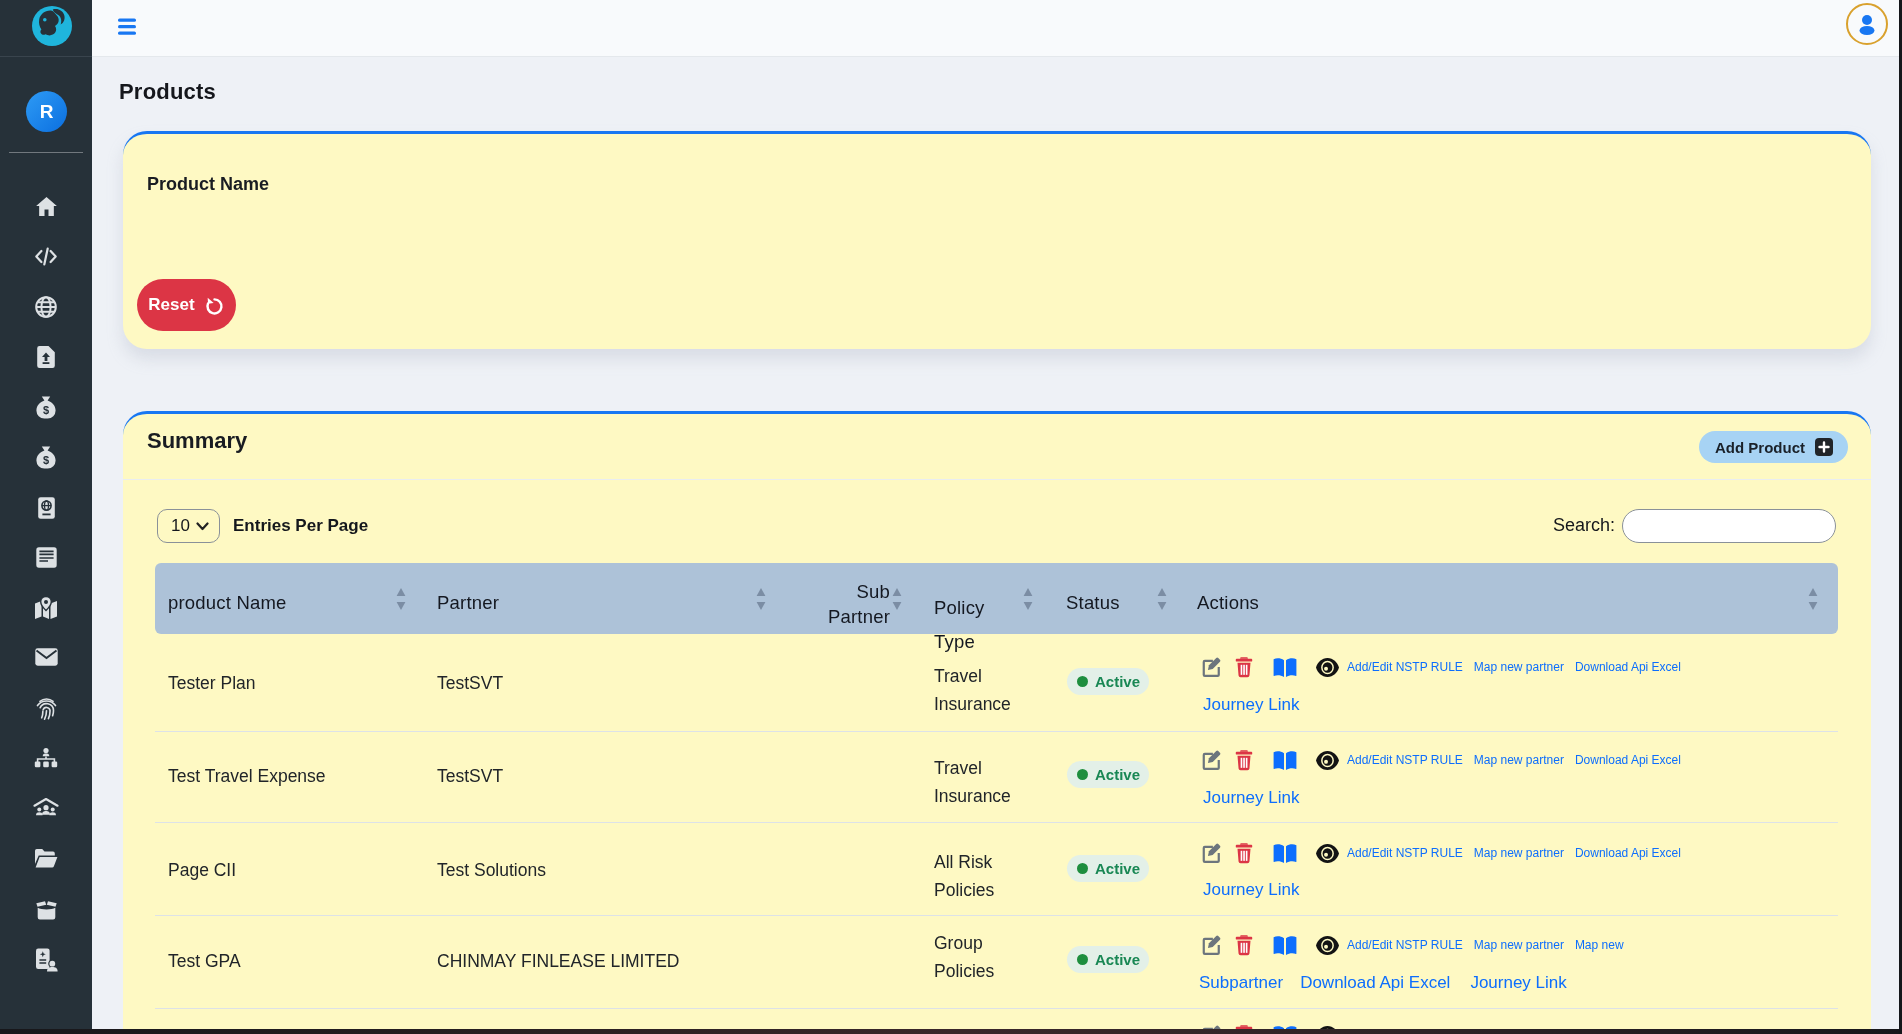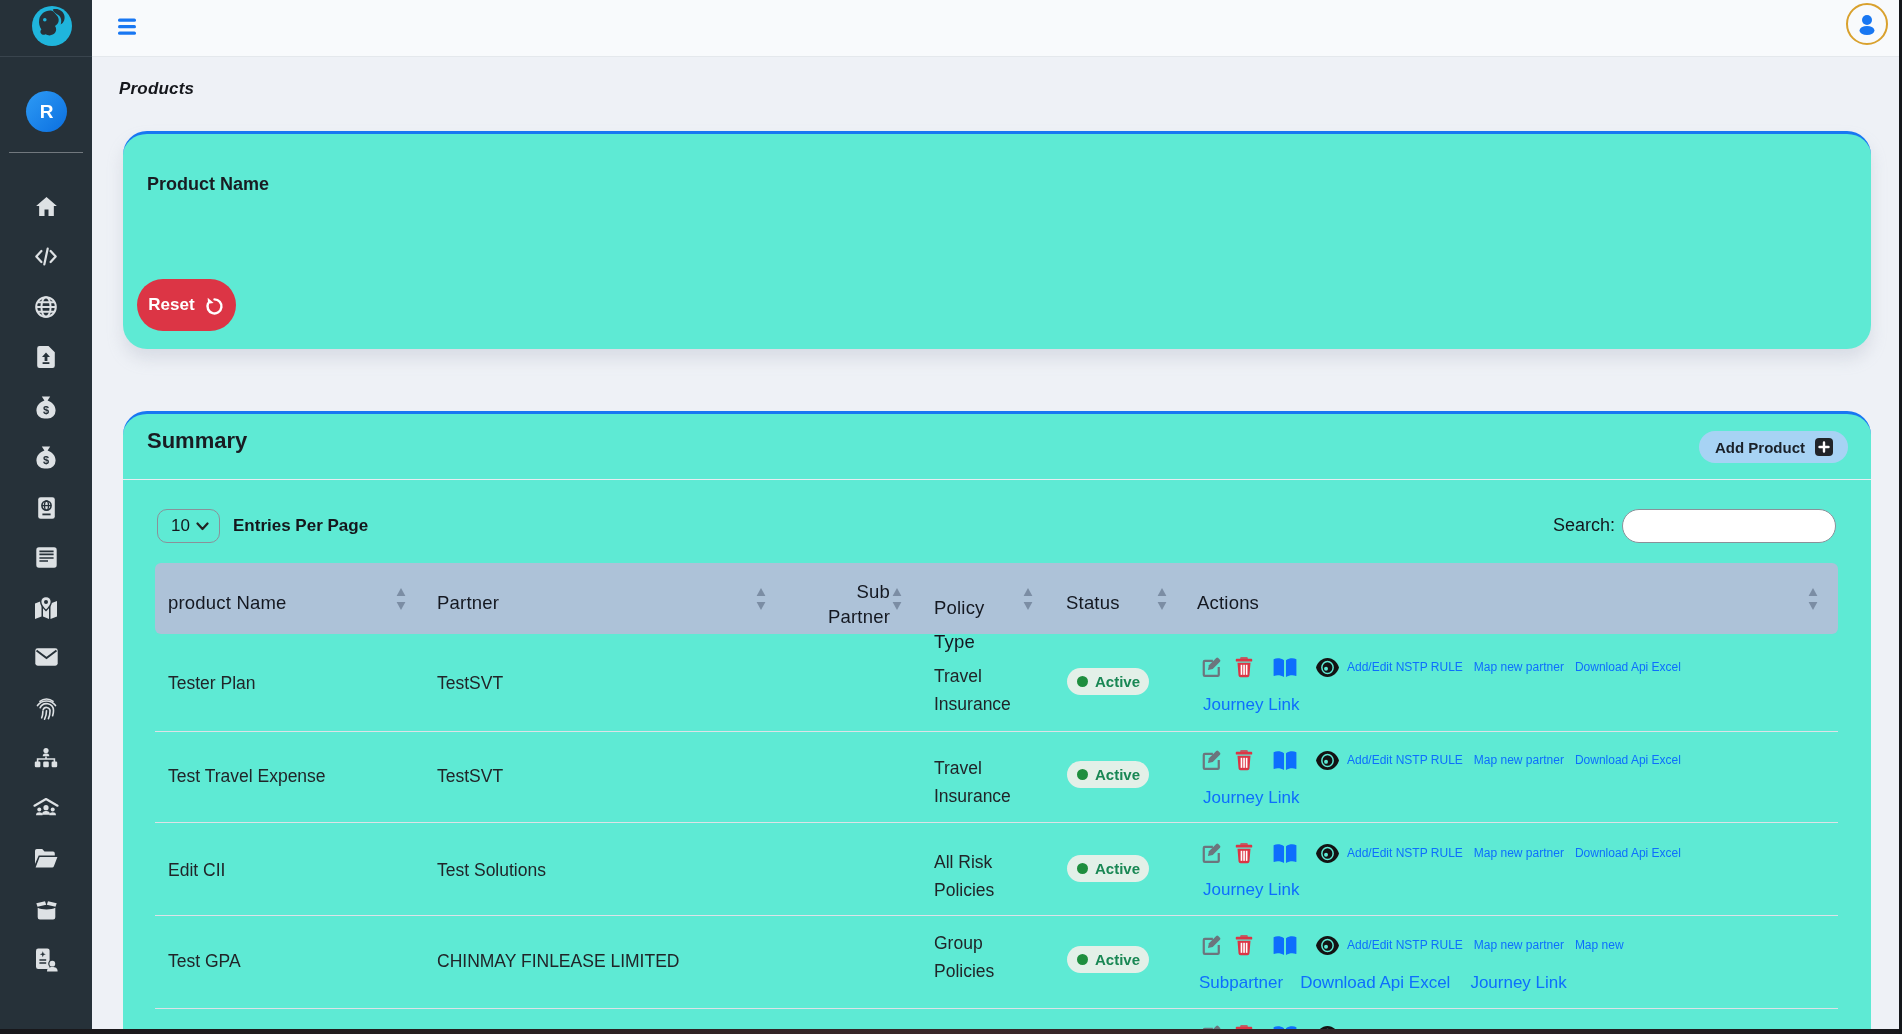--- a/index.html
+++ b/index.html
@@ -6,22 +6,22 @@
 html,body { width:1902px; height:1034px; overflow:hidden; font-family:"Liberation Sans", sans-serif; background:#eef1f6; }
 .abs { position:absolute; }
 #sidebar { position:absolute; left:0; top:0; width:92px; height:1034px; background:#263139; z-index:5; }
 #logoband { position:absolute; left:0; top:0; width:92px; height:57px; border-bottom:1px solid #39444d; }
 #ravatar { position:absolute; left:26px; top:91px; width:41px; height:41px; border-radius:50%; background:linear-gradient(135deg,#2e9bf5,#0b6fe0); color:#fff; font-size:19px; font-weight:bold; display:flex; align-items:center; justify-content:center; }
 #sdivider { position:absolute; left:9px; top:152px; width:74px; height:1px; background:rgba(255,255,255,0.35); }
 .sicon { position:absolute; left:0; width:92px; display:flex; justify-content:center; }
 #topbar { position:absolute; left:92px; top:0; width:1810px; height:57px; background:#f8fafc; border-bottom:1px solid #e4e8ec; z-index:4; }
 #burger { position:absolute; left:26px; top:18px; }
 #tavatar { position:absolute; right:14px; top:3px; width:42px; height:42px; border-radius:50%; border:2px solid #d9a12d; display:flex; align-items:center; justify-content:center; }
-h1 { position:absolute; left:119px; top:79px; font-size:17px; font-weight:700; color:#15171c; letter-spacing:0.2px;font-style:italic; }
-.card { position:absolute; background:#5eead4; border-radius:24px; border-top:3px solid #1877f2; box-shadow:0 10px 16px rgba(160,170,185,0.28); }
+h1 { position:absolute; left:119px; top:79px; font-size:22px; font-weight:700; color:#15171c; letter-spacing:0.2px; }
+.card { position:absolute; background:#fef9c3; border-radius:24px; border-top:3px solid #1877f2; box-shadow:0 10px 16px rgba(160,170,185,0.28); }
 #card1 { left:123px; top:131px; width:1748px; height:218px; }
 #card2 { left:123px; top:411px; width:1748px; height:700px; box-shadow:none; }
 .seclabel { position:absolute; font-size:18px; font-weight:700; color:#191c22; }
 #pgroup { position:absolute; left:24px; top:78px; height:45px; display:flex; }
 #pinput { width:361px; height:45px; border:1px solid #ced4da; border-radius:16px 0 0 16px; font-size:19px; color:#9aa3ad; padding-left:17px; display:flex; align-items:center; background:#fff; }
 #pbtn { width:48px; height:45px; border:1px solid #ced4da; border-left:none; border-radius:0 16px 16px 0; display:flex; align-items:center; justify-content:center; background:#fff; }
 #resetbtn { position:absolute; left:14px; top:145px; width:99px; height:52px; border-radius:26px; background:#dc3545; color:#fff; display:flex; align-items:center; justify-content:center; gap:9px; font-size:17px; font-weight:700; }
 #sumhead { position:absolute; left:0; top:0; width:100%; height:66px; border-bottom:1px solid #e9edf1; }
 #addbtn { position:absolute; right:23px; top:17px; height:32px; padding:0 14px 0 16px; border-radius:16px; background:#a7d3f4; color:#1a2129; font-size:15px; font-weight:700; display:flex; align-items:center; gap:9px; }
 #selbox { position:absolute; left:34px; top:95px; width:63px; height:34px; border:1px solid #8a9199; border-radius:10px; display:flex; align-items:center; color:#14171c; font-size:17px; }
@@ -323,21 +323,21 @@
         </svg>
       <svg width="23" height="19" viewBox="0.3 2.8 23.4 18.2" preserveAspectRatio="none" style="margin-right:8px">
           <use href="#sym-eye"></use>
         </svg>
       <span style="margin-right:11px">Add/Edit NSTP RULE</span>
         <span style="margin-right:11px">Map new partner</span>
         <span>Download Api Excel</span>
     </div>
     <div class="aline vc" style="left:1080px;top:384px">Journey Link</div>
     <div class="rborder" style="top:408px"></div>
-    <div class="cellname vc" style="left:45px;top:456px">Edit CII</div>
+    <div class="cellname vc" style="left:45px;top:456px">Page CII</div>
     <div class="cellname vc" style="left:314px;top:456px">Test Solutions</div>
     <div class="cell2" style="left:811px;top:434px">All Risk<br>Policies</div>
     <div class="pill" style="left:944px;top:441px"><i></i>Active</div>
     <div class="icons vc" style="left:1077px;top:439px">
       <svg width="21" height="21" viewBox="0 0 22 22" style="margin-right:11px">
           <use href="#sym-edit"></use>
         </svg>
       <svg width="24" height="22" viewBox="0 0 24 23" style="margin-right:17px">
           <use href="#sym-trash"></use>
         </svg>

